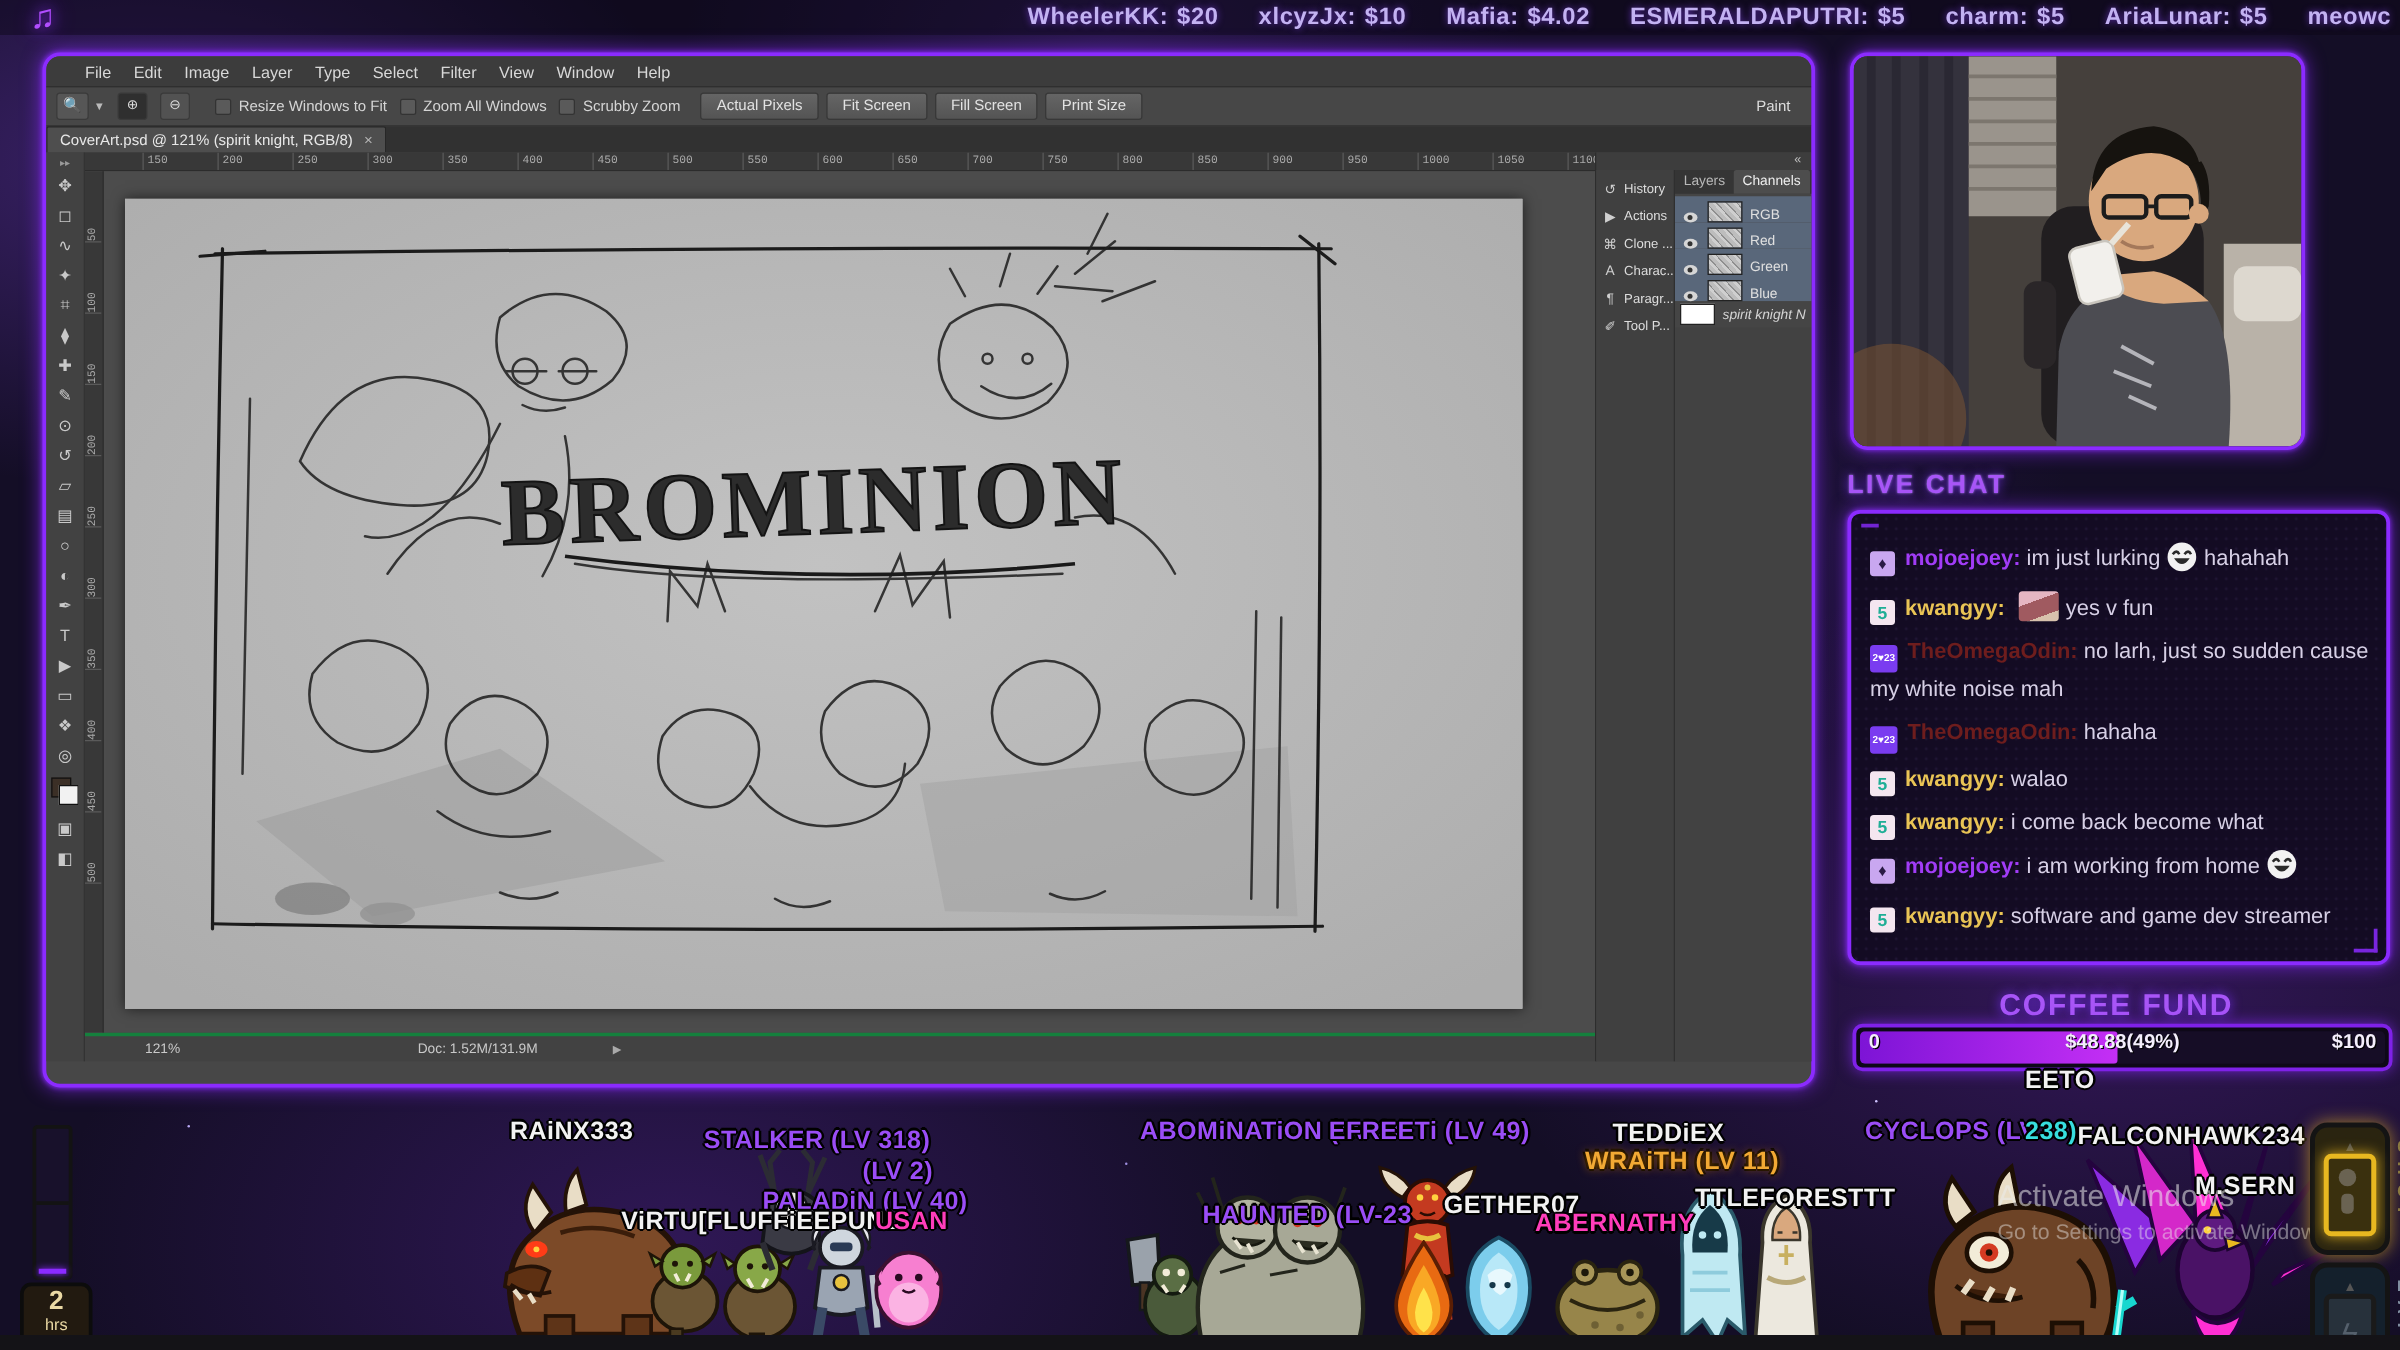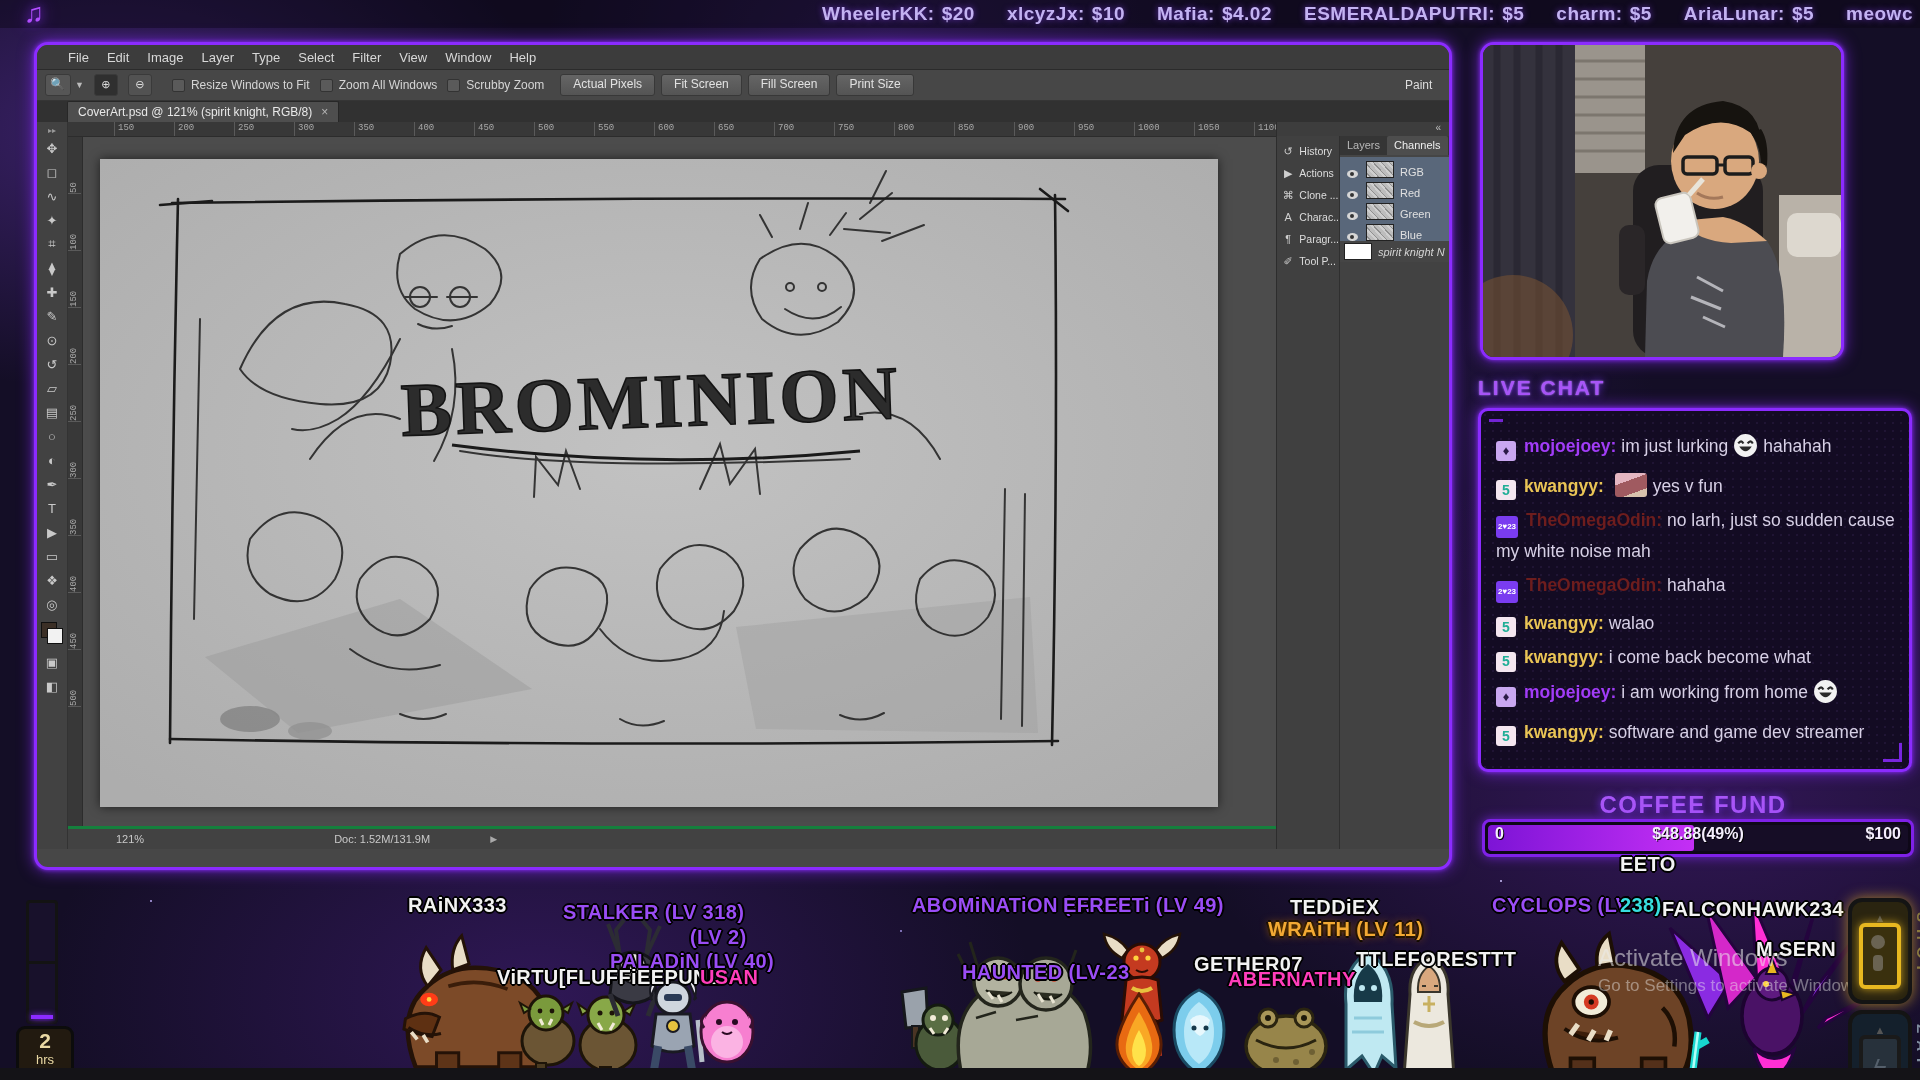--- a/index.html
+++ b/index.html
@@ -40,21 +40,21 @@
   .opt-mag{width:22px;height:20px;border:1px solid #3a3a3a;border-radius:3px;background:#525252;
     color:#ddd;font-size:11px;text-align:center;line-height:19px;}
   .opt-mag.pressed{background:#2f2f2f;}
   .opt-check{display:flex;align-items:center;gap:6px;margin-left:10px;}
   .opt-check .box{width:11px;height:11px;background:#5a5a5a;border:1px solid #333;border-radius:2px;}
   .opt-check .lbl{font-size:12px;color:#d5d5d5;}
   .opt-btn{height:20px;padding:0 12px;border:1px solid #383838;border-radius:3px;font-size:12px;
     color:#e2e2e2;background:linear-gradient(#656565,#545454);line-height:19px;margin-left:6px;}
   #workspace-label{margin-left:auto;margin-right:4px;font-size:12px;color:#ddd;width:40px;
     overflow:hidden;white-space:nowrap;}
-  #ps-tabbar{height:21px;background:#313131;display:flex;align-items:flex-end;padding-left:30px;}
+  #ps-tabbar{height:21px;background:#313131;display:flex;align-items:flex-end;}
   #ps-tab{background:#4e4e4e;height:20px;display:flex;align-items:center;padding:0 10px;
     font-size:12px;color:#e8e8e8;border:1px solid #272727;border-bottom:none;border-radius:2px 2px 0 0;}
   #ps-tab .close{margin-left:9px;color:#b5b5b5;font-size:12px;}
   #ps-main{display:flex;height:727px;}
   
   #ps-tools{width:30px;background:#424242;border-right:1px solid #333;display:flex;flex-direction:column;
     align-items:center;padding-top:4px;}
   #ps-tools .grip{color:#9a9a9a;font-size:8px;height:10px;}
   .tool{width:24px;height:24px;color:#c9c9c9;font-size:13px;display:flex;align-items:center;
     justify-content:center;}
@@ -811,21 +811,21 @@
       <span class="gname w" style="left: 497px; top: 966px;">ViRTU[FLUFFiEEPUNL</span>
 
       <span class="gname m" style="left: 700px; top: 966px;">USAN</span>
 
       <span class="gname p" style="left: 912px; top: 894px;">ABOMiNATiON (LV 24</span>
 
       <span class="gname p" style="left: 1063px; top: 894px;">EFREETi (LV 49)</span>
 
       <span class="gname p" style="left: 962px; top: 961px;">HAUNTED (LV-23</span>
 
-      <span class="gname w" style="left: 1194px; top: 953px;">GETHER07</span>
+      <span class="gname w" style="left: 1155px; top: 953px;">GETHER07</span>
 
       <span class="gname m" style="left: 1228px; top: 968px;">ABERNATHY</span>
 
       <span class="gname w" style="left: 1290px; top: 896px; text-align: right;">TEDDiEX</span>
 
       <span class="gname y" style="left: 1268px; top: 918px;">WRAiTH (LV 11)</span>
 
       <span class="gname w" style="left: 1356px; top: 948px;">TTLEFORESTTT</span>
 
       <span class="gname p" style="left: 1492px; top: 894px;">CYCLOPS (LV</span>

